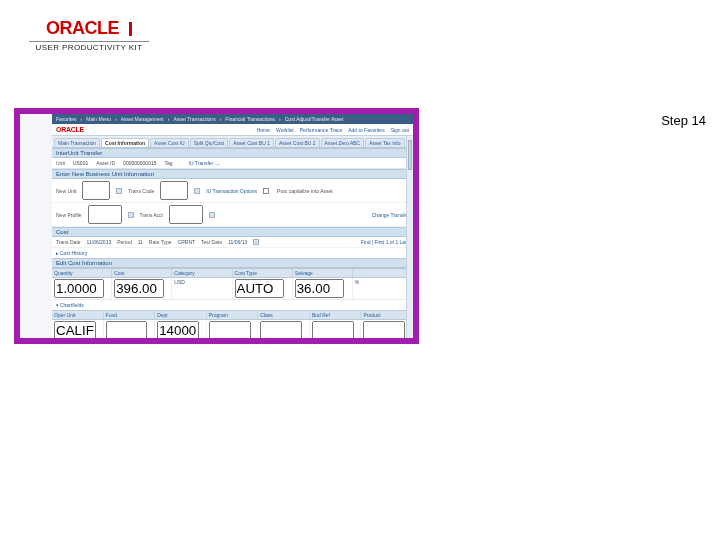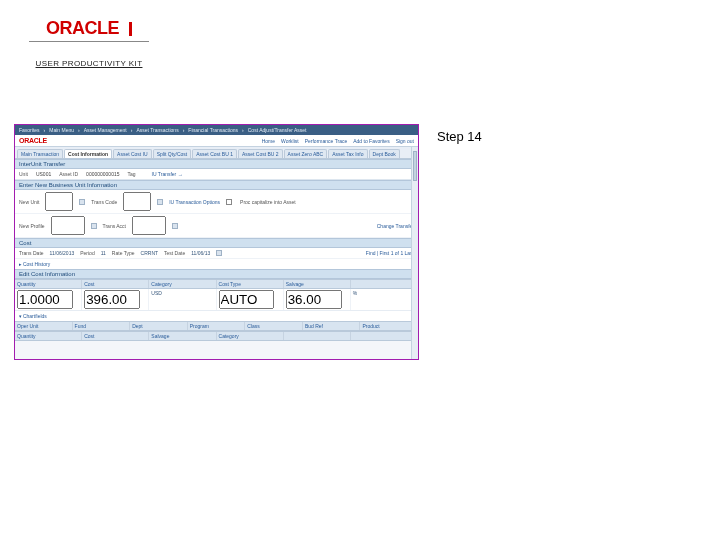--- a/index.html
+++ b/index.html
@@ -42,57 +42,57 @@
     height: 14px;
     background: #d00000;
     margin-left: 6px;
   }
   .upk {
     font-size: 8px;
     letter-spacing: 0.4px;
     color: #222;
     border-top: 1px solid #888;
     margin-top: 2px;
-    padding-top: 17px;
+    padding-top: 1px;
     width: 120px;
     text-align: center;
-    text-decoration: underline;
   }
   .page-title {
     margin-left: auto;
     font-size: 15px;
     color: #000;
     padding-top: 6px;
     padding-right: 10px;
   }
   
   .body-row {
     display: flex;
     padding: 50px 14px 0 14px;
     gap: 18px;
   }
   .screenshot {
     width: 405px;
     height: 236px;
-    border: 1px solid #a21caf;
+    border: 6px solid #a21caf;
     background: #f4f6fa;
     font-size: 6px;
     color: #34557a;
     overflow: hidden;
     position: relative;
     flex-shrink: 0;
+    padding-left: 32px;
   }
   .instructions {
     flex: 1;
     font-size: 13px;
     line-height: 1.4;
     color: #000;
     padding-top: 4px;
   }
-  .step-label { margin-bottom: 8px; }
+  .step-label { margin-bottom: 8px; text-align: right; }
   
   .ps-topnav {
     height: 10px;
     background: #3a5e84;
     display: flex;
     gap: 4px;
     padding: 0 4px;
     align-items: center;
     color: #cfe0f1;
   }
@@ -290,20 +290,29 @@
     <span class="ps-collapse">▾ Chartfields</span>
     <div class="ps-grid-head">
       <span>Oper Unit</span>
         <span>Fund</span>
       <span>Dept</span>
         <span>Program</span>
       <span>Class</span>
         <span>Bud Ref</span>
       <span>Product</span>
     </div>
+    <div class="ps-grid-row">
+      <span><input value="CALIF" style=""></span>
+      <span><input value="" style=""></span>
+      <span><input value="14000" style=""></span>
+      <span><input value="" style=""></span>
+      <span><input value="" style=""></span>
+      <span><input value="" style=""></span>
+      <span><input value="" style=""></span>
+    </div>
 
     <div class="ps-grid-head">
       <span>Quantity</span>
         <span>Cost</span>
       <span>Salvage</span>
         <span>Category</span>
       <span></span>
         <span></span>
     </div>
 

